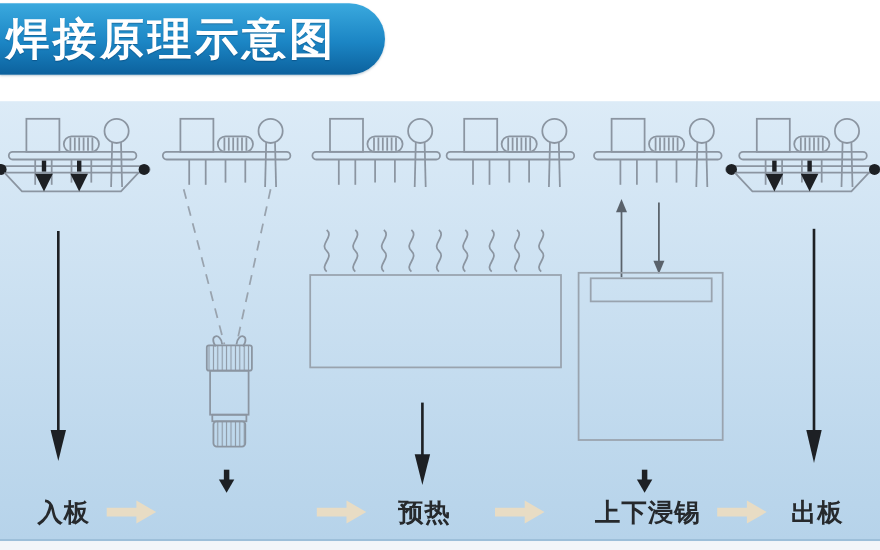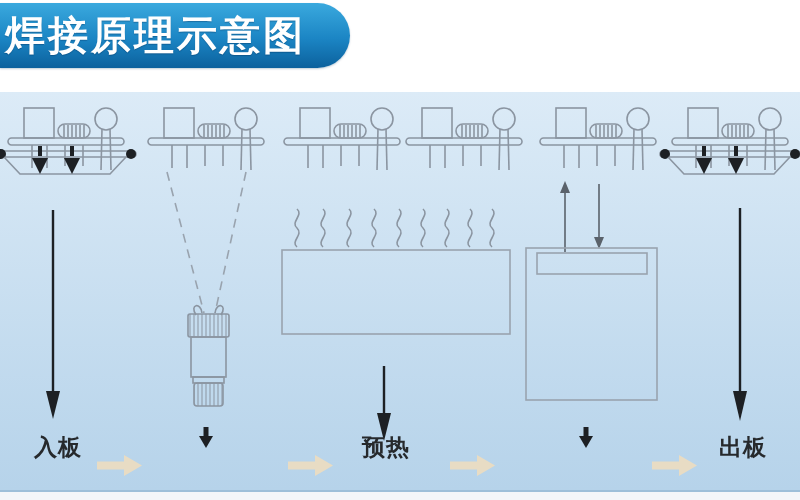--- a/index.html
+++ b/index.html
@@ -31,21 +31,21 @@
   .footer-strip{
     position:absolute;left:0;top:492px;width:800px;height:8px;
     background:var(--footer-bg);
   }
 
   
   .art{position:absolute;left:0;top:0;width:800px;height:500px;}
 
   
   .label{
-    position:absolute;top:432px;transform:translateX(-50%);
+    position:absolute;top:451px;transform:translateX(-50%);
     font-size:23px;font-weight:bold;color:var(--label-text);
     white-space:nowrap;letter-spacing:1px;
   }
 </style>
 </head>
 <body>
 
 <div class="page">
 
   <div class="stage"></div>
@@ -178,15 +178,16 @@
     </g>
 
     <use href="#flowArr" x="97" y="454"></use>
     <use href="#flowArr" x="288" y="454"></use>
     <use href="#flowArr" x="450" y="454"></use>
     <use href="#flowArr" x="652" y="454"></use>
   </svg>
 
   <div class="label" style="left:58px">入板</div>
   <div class="label" style="left:386px">预热</div>
+  <div class="label" style="left:589px">上下浸锡</div>
   <div class="label" style="left:743px">出板</div>
 
 </div>
 
 </body></html>

